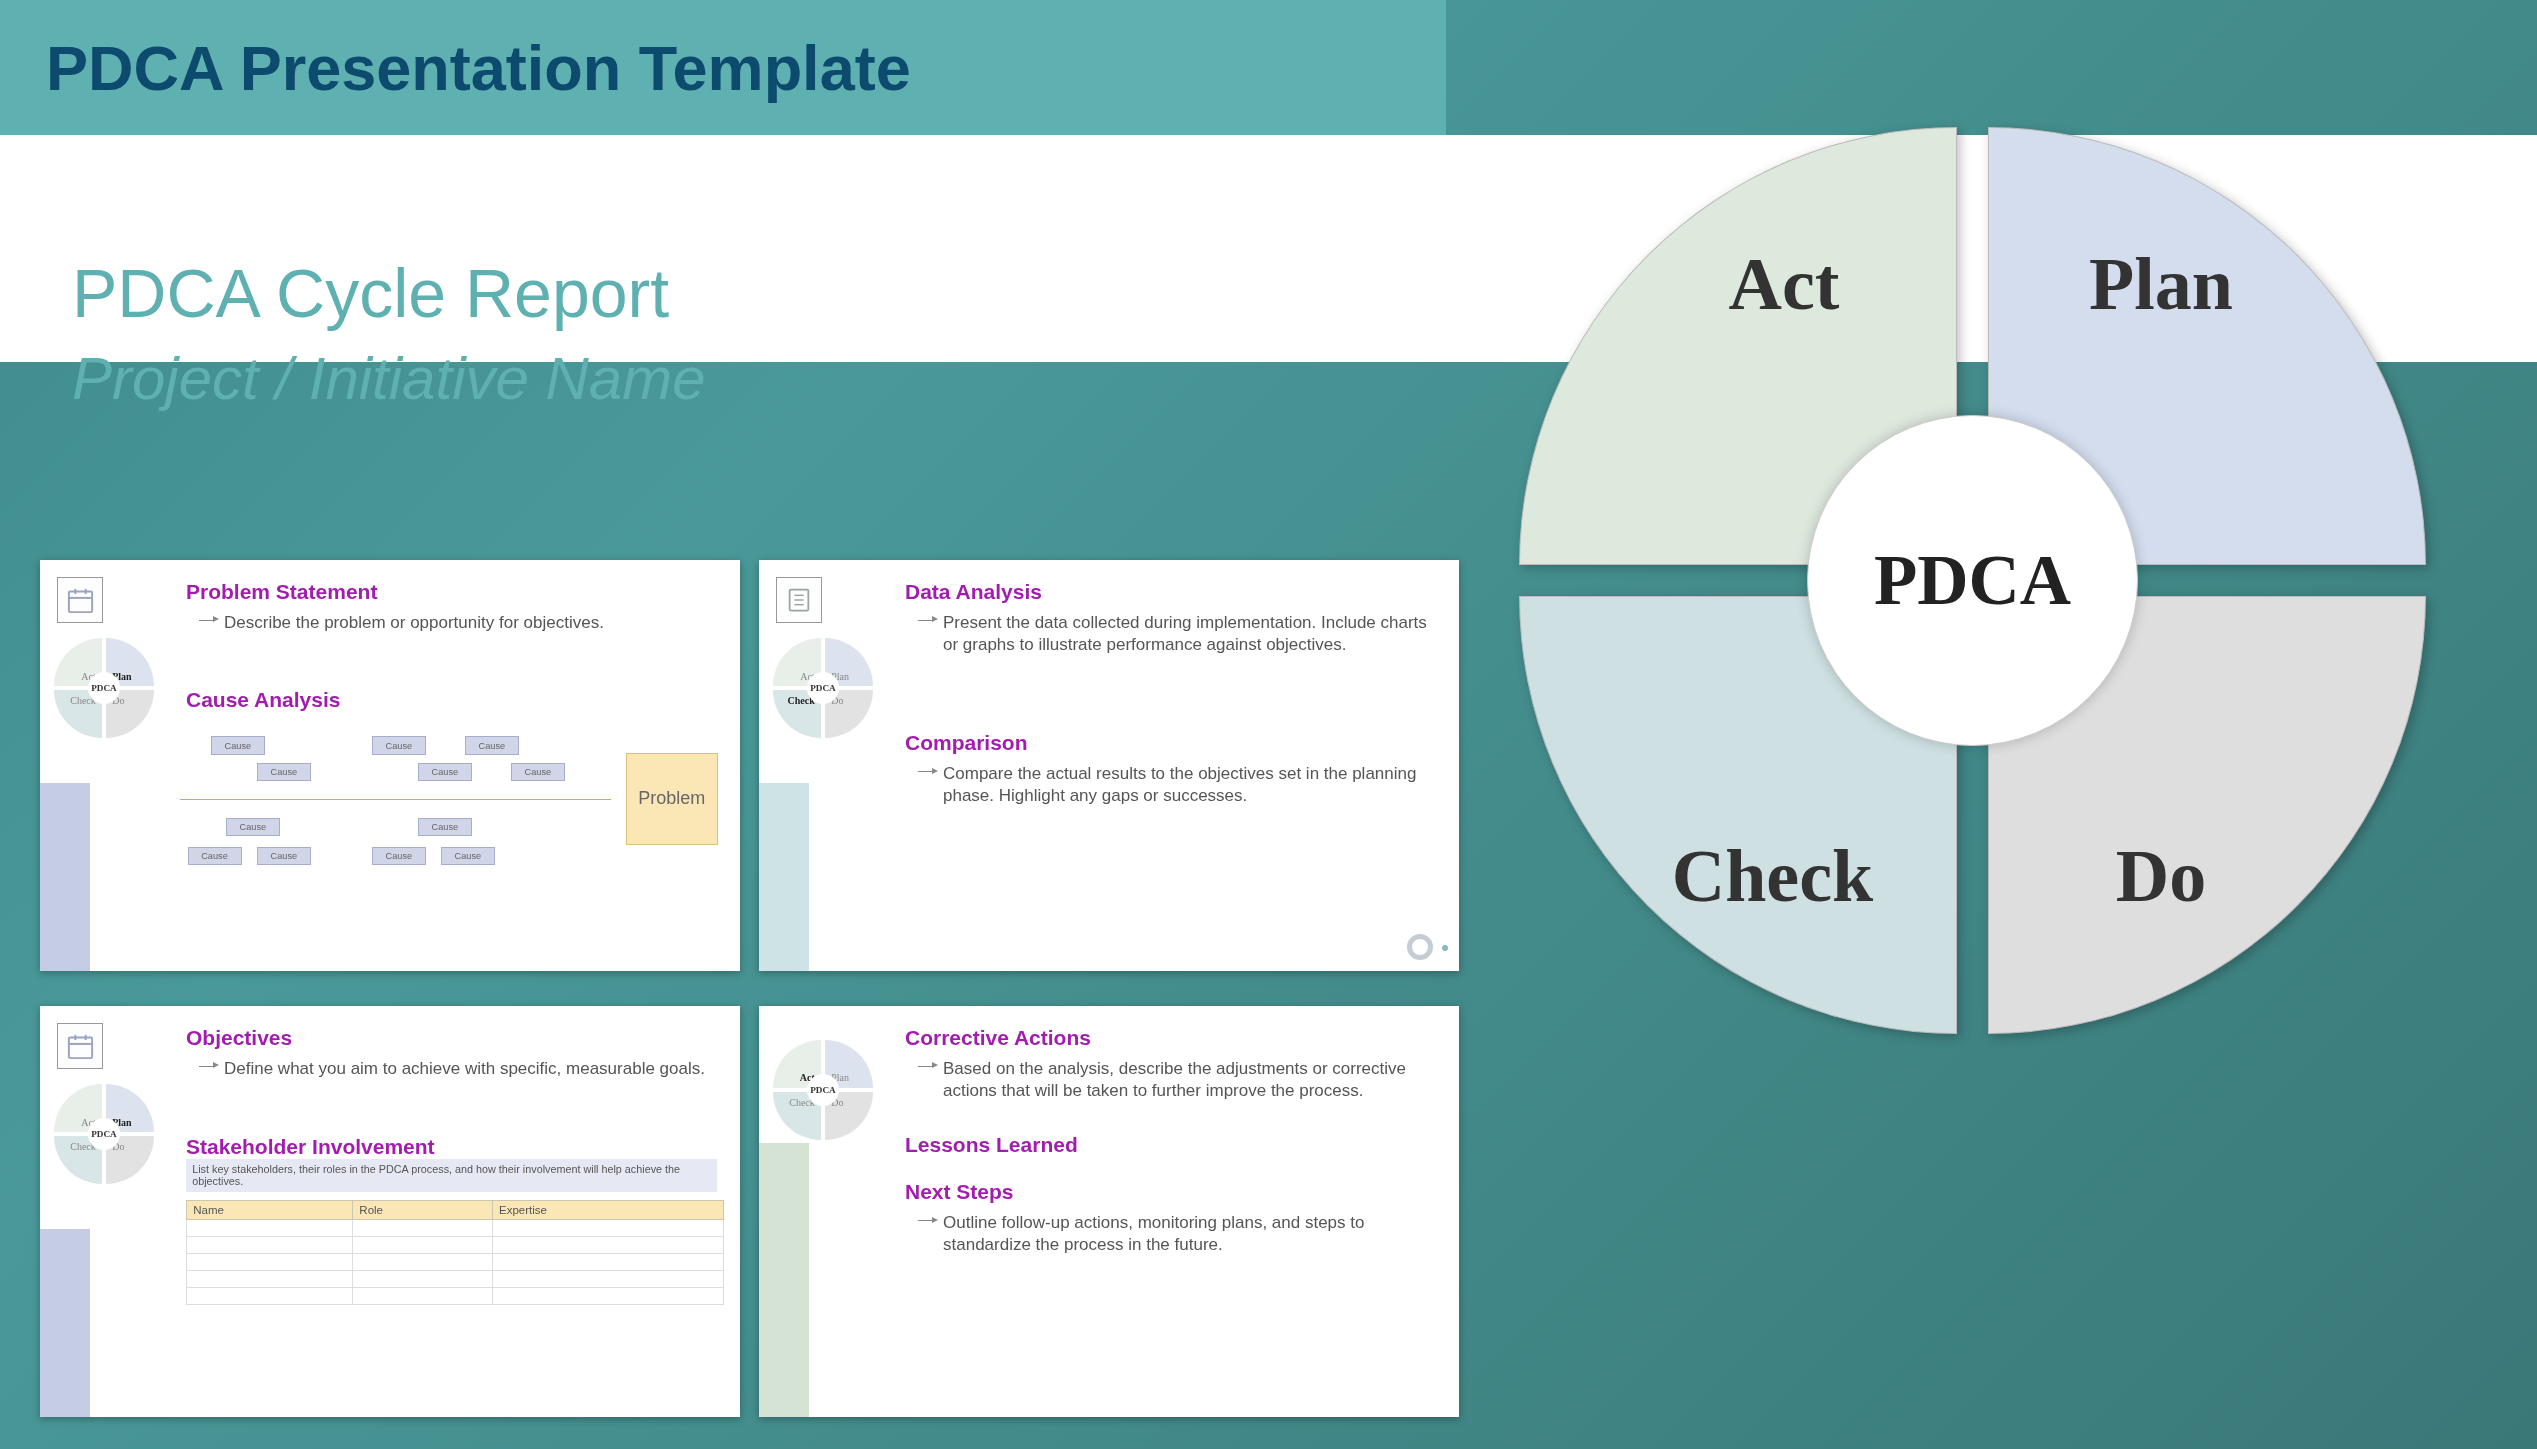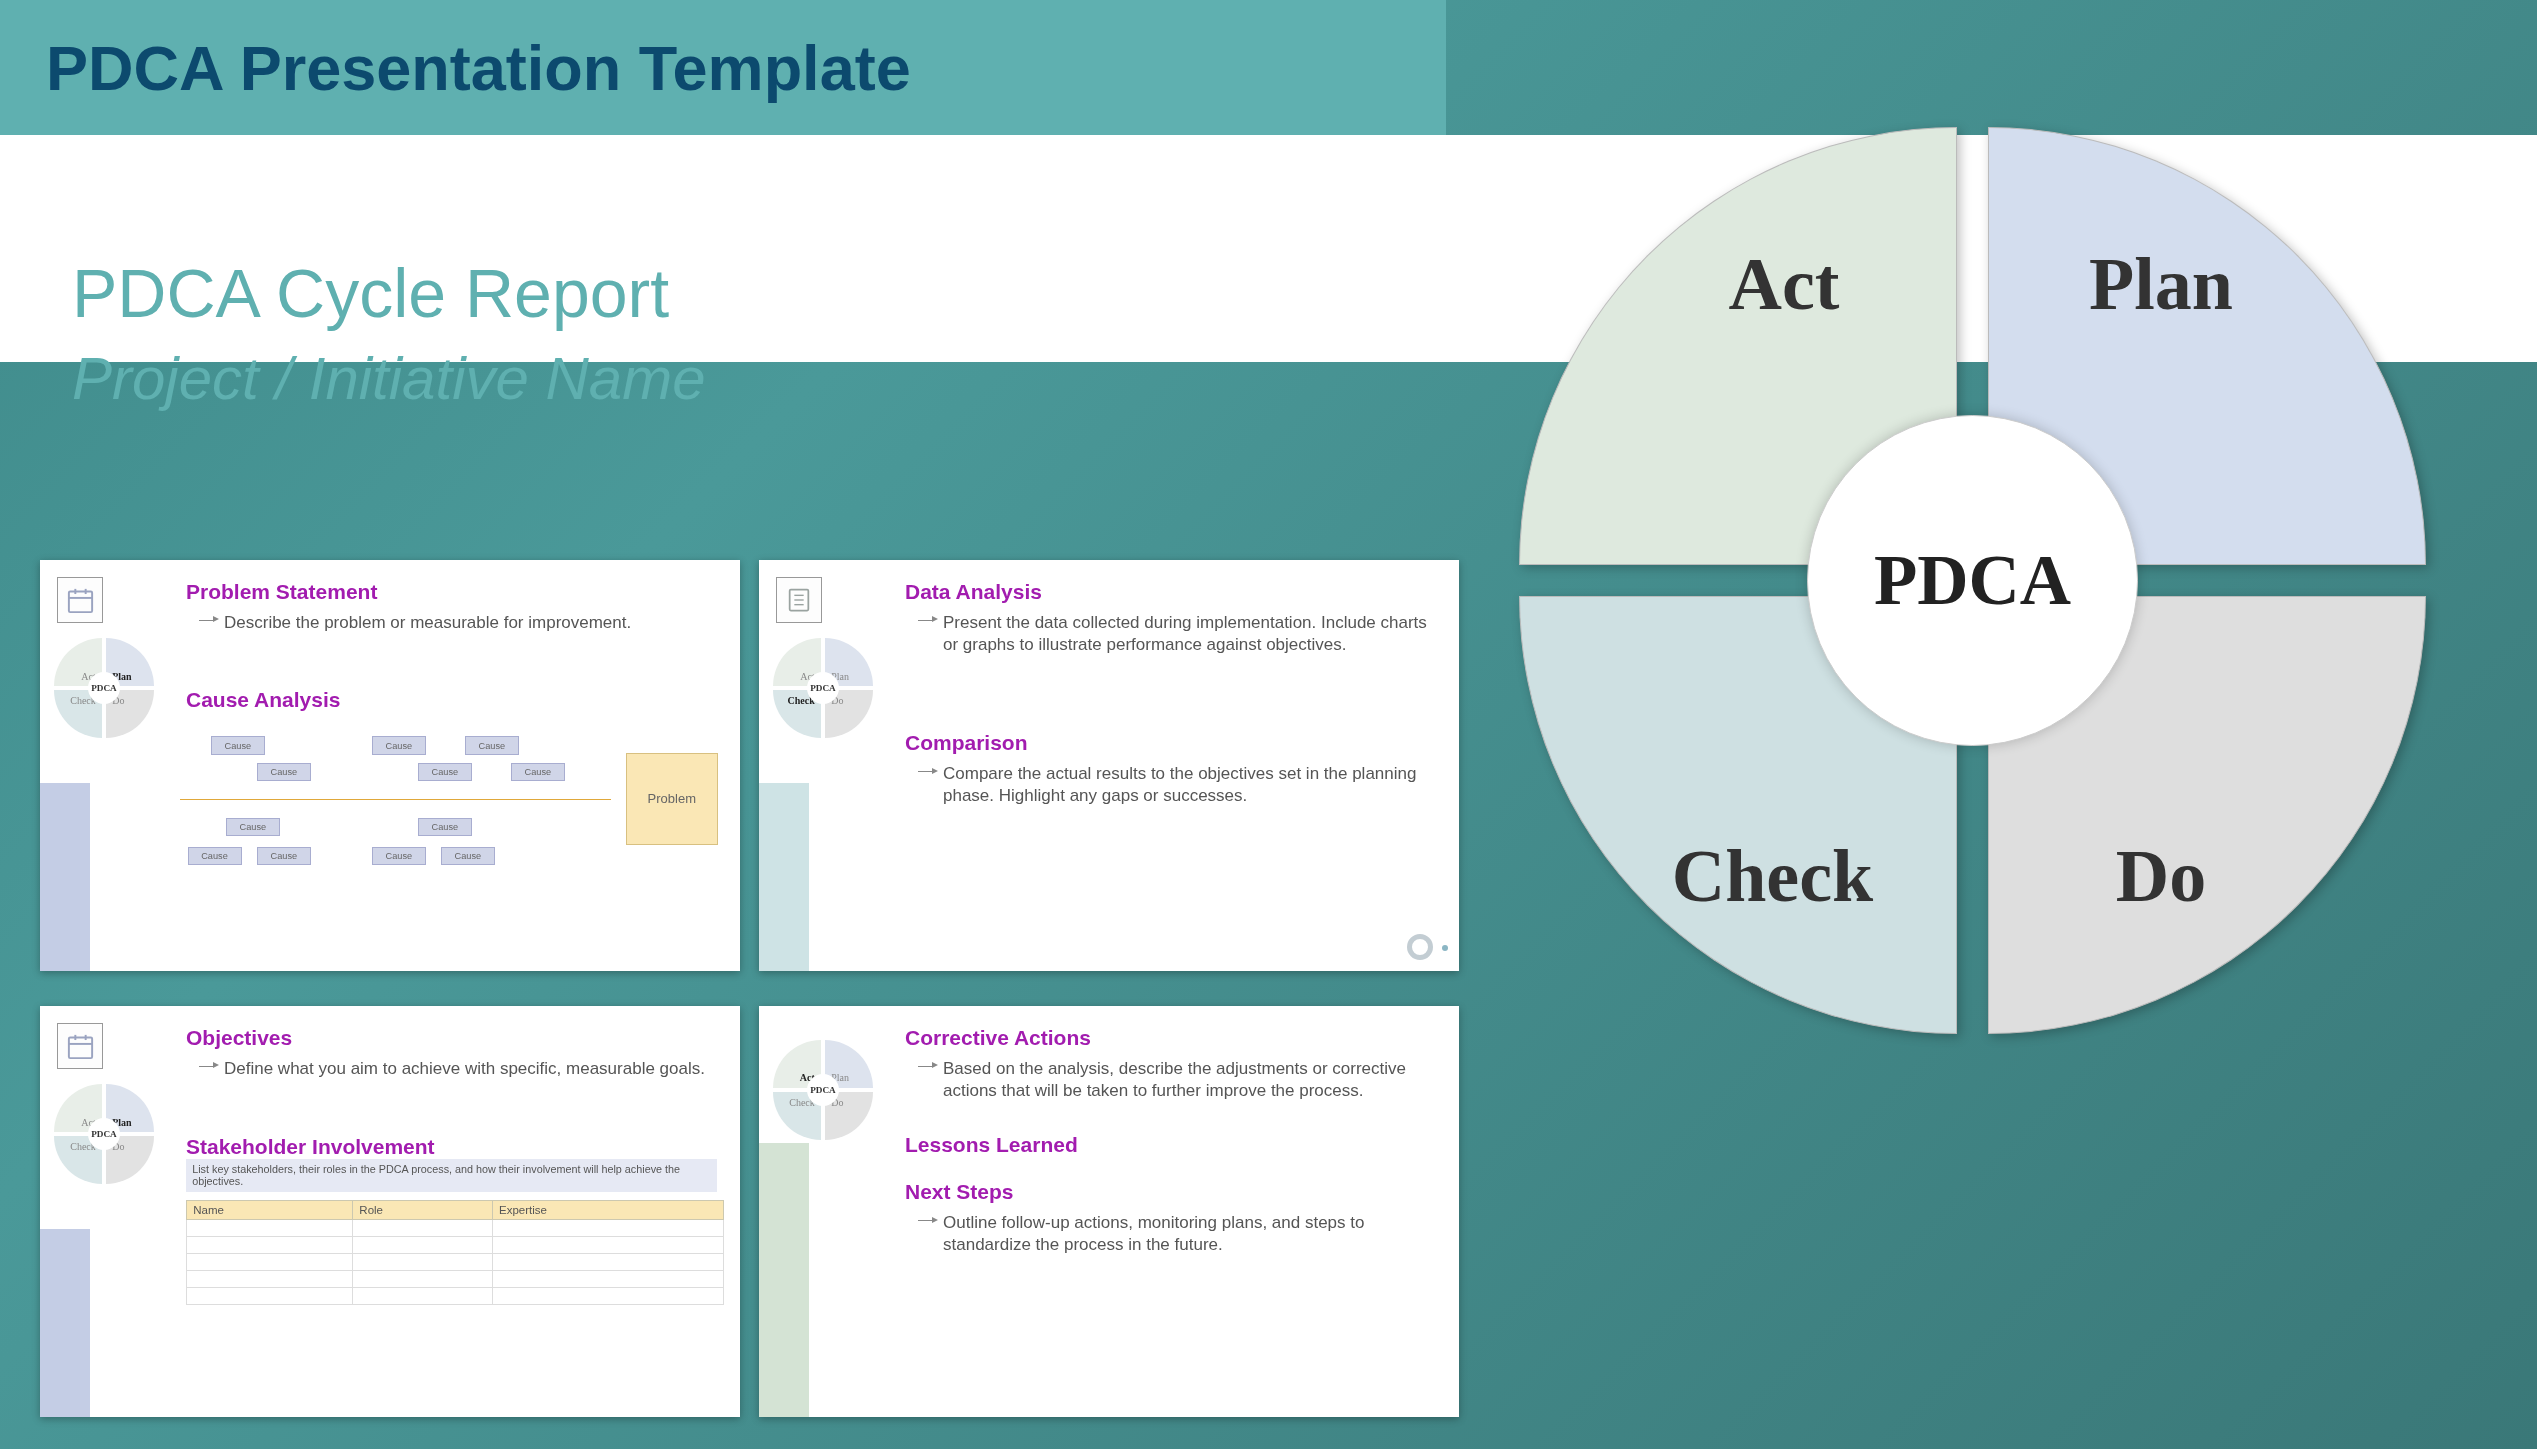--- a/index.html
+++ b/index.html
@@ -150,21 +150,21 @@
 .sect-title { font-weight: bold; font-size: 21px; color: #a21caf; margin-top: 6.2px; }
 .sect-bullet { margin: 7.7px 0 0 38px; font-size: 17px; color: #555; line-height: 1.28; position: relative; }
 .sect-bullet::before { content: ""; position:absolute; left:-24.6px; top:7.7px; width:14px; height:1.5px; background:#888; }
 .sect-bullet::after { content: ""; position:absolute; left:-10.8px; top:4.6px; width:0; height:0; border-top:3.8px solid transparent; border-bottom:3.8px solid transparent; border-left:6.2px solid #888; }
 .sect2 { margin-top: 54px; }
 .sect3 { margin-top: 20px; }
 
 
 .fishbone { position: relative; width: 538px; height: 150px; margin-top: 14px; margin-left: -6.2px; }
 .fb-spine { position:absolute; top: 73px; left: 0; width: 431px; height: 1.5px; background: #e0a83a; }
-.fb-head { position:absolute; right:0; top:27px; width: 92px; height: 92px; background:#fae7b5; border:0.8px solid #d8c080; display:flex; align-items:center; justify-content:center; font-size:13px; color:#666; }
+.fb-head { position:absolute; right:0; top:27px; width: 92px; height: 92px; background:#fae7b5; border:0.8px solid #d8c080; display:flex; align-items:center; justify-content:center; font-size:18px; color:#666; }
 .fb-cause { position:absolute; width: 54px; height: 18.5px; background:#d0d5e8; border:0.8px solid #a8add0; font-size:9.2px; color:#666; display:flex; align-items:center; justify-content:center; }
 
 
 .stake-table { width: 538px; margin-top: 7.7px; font-size: 11.5px; border-collapse: collapse; }
 .stake-caption { background:#e6e9f4; color:#555; font-size:10.8px; padding:4.6px 6.2px; text-align:left; }
 .stake-table th { background:#fae7b5; text-align:left; font-weight:normal; color:#555; padding:3.1px 6.2px; border:0.8px solid #ccc8b0; font-size:11.5px; }
 .stake-table td { border:0.8px solid #ddd; height:17px; }
 
 
 .deco-o { position:absolute; right:26px; bottom:10.8px; width:26px; height:26px; border:5.4px solid #c3cdd3; border-radius:50%; }
@@ -206,21 +206,21 @@
         <div class="mini-q act">Act</div>
         <div class="mini-q plan highlight">Plan</div>
         <div class="mini-q check">Check</div>
         <div class="mini-q do">Do</div>
         <div class="mini-center">PDCA</div>
       </div>
       <div class="left-color-block" style="background:#c4cde5;"></div>
     </div>
     <div class="thumb-content">
       <div class="sect-title">Problem Statement</div>
-      <div class="sect-bullet">Describe the problem or measurable for improvement.</div>
+      <div class="sect-bullet">Describe the problem or opportunity for objectives.</div>
       <div class="sect-title sect2">Cause Analysis</div>
       <div class="fishbone">
         <div class="fb-spine"></div>
         <div class="fb-head">Problem</div>
         <div class="fb-cause" style="top:10.8px; left:31px;">Cause</div>
         <div class="fb-cause" style="top:37px; left:77px;">Cause</div>
         <div class="fb-cause" style="top:92px; left:46px;">Cause</div>
         <div class="fb-cause" style="top:121px; left:7.7px;">Cause</div>
         <div class="fb-cause" style="top:121px; left:77px;">Cause</div>
         <div class="fb-cause" style="top:10.8px; left:192px;">Cause</div>

